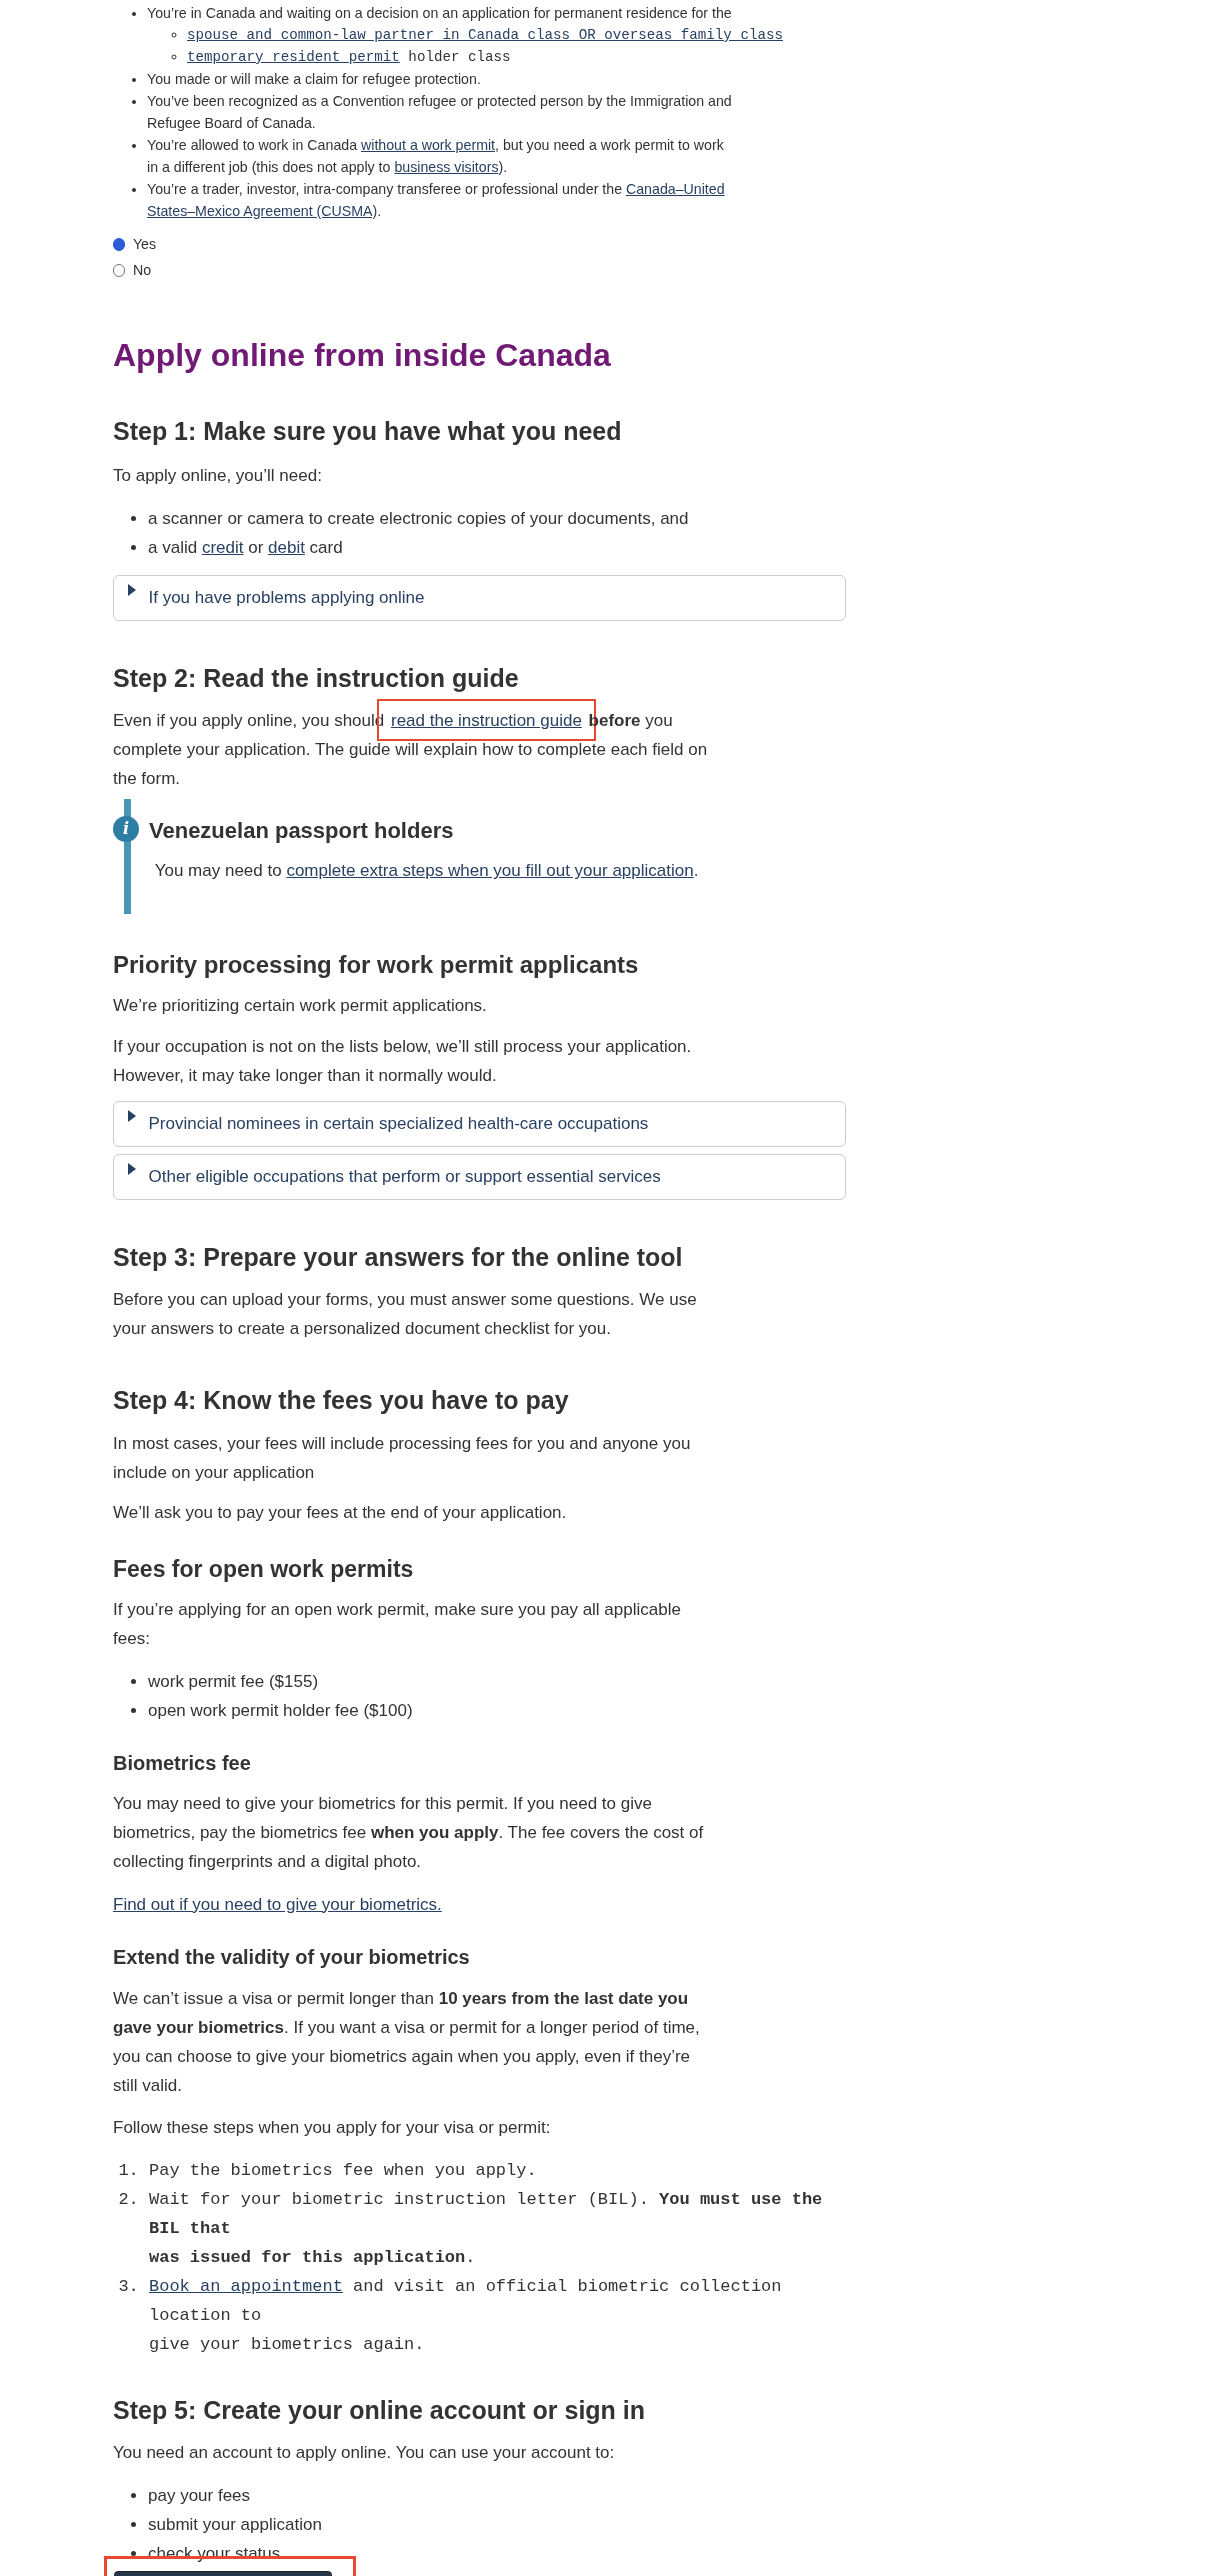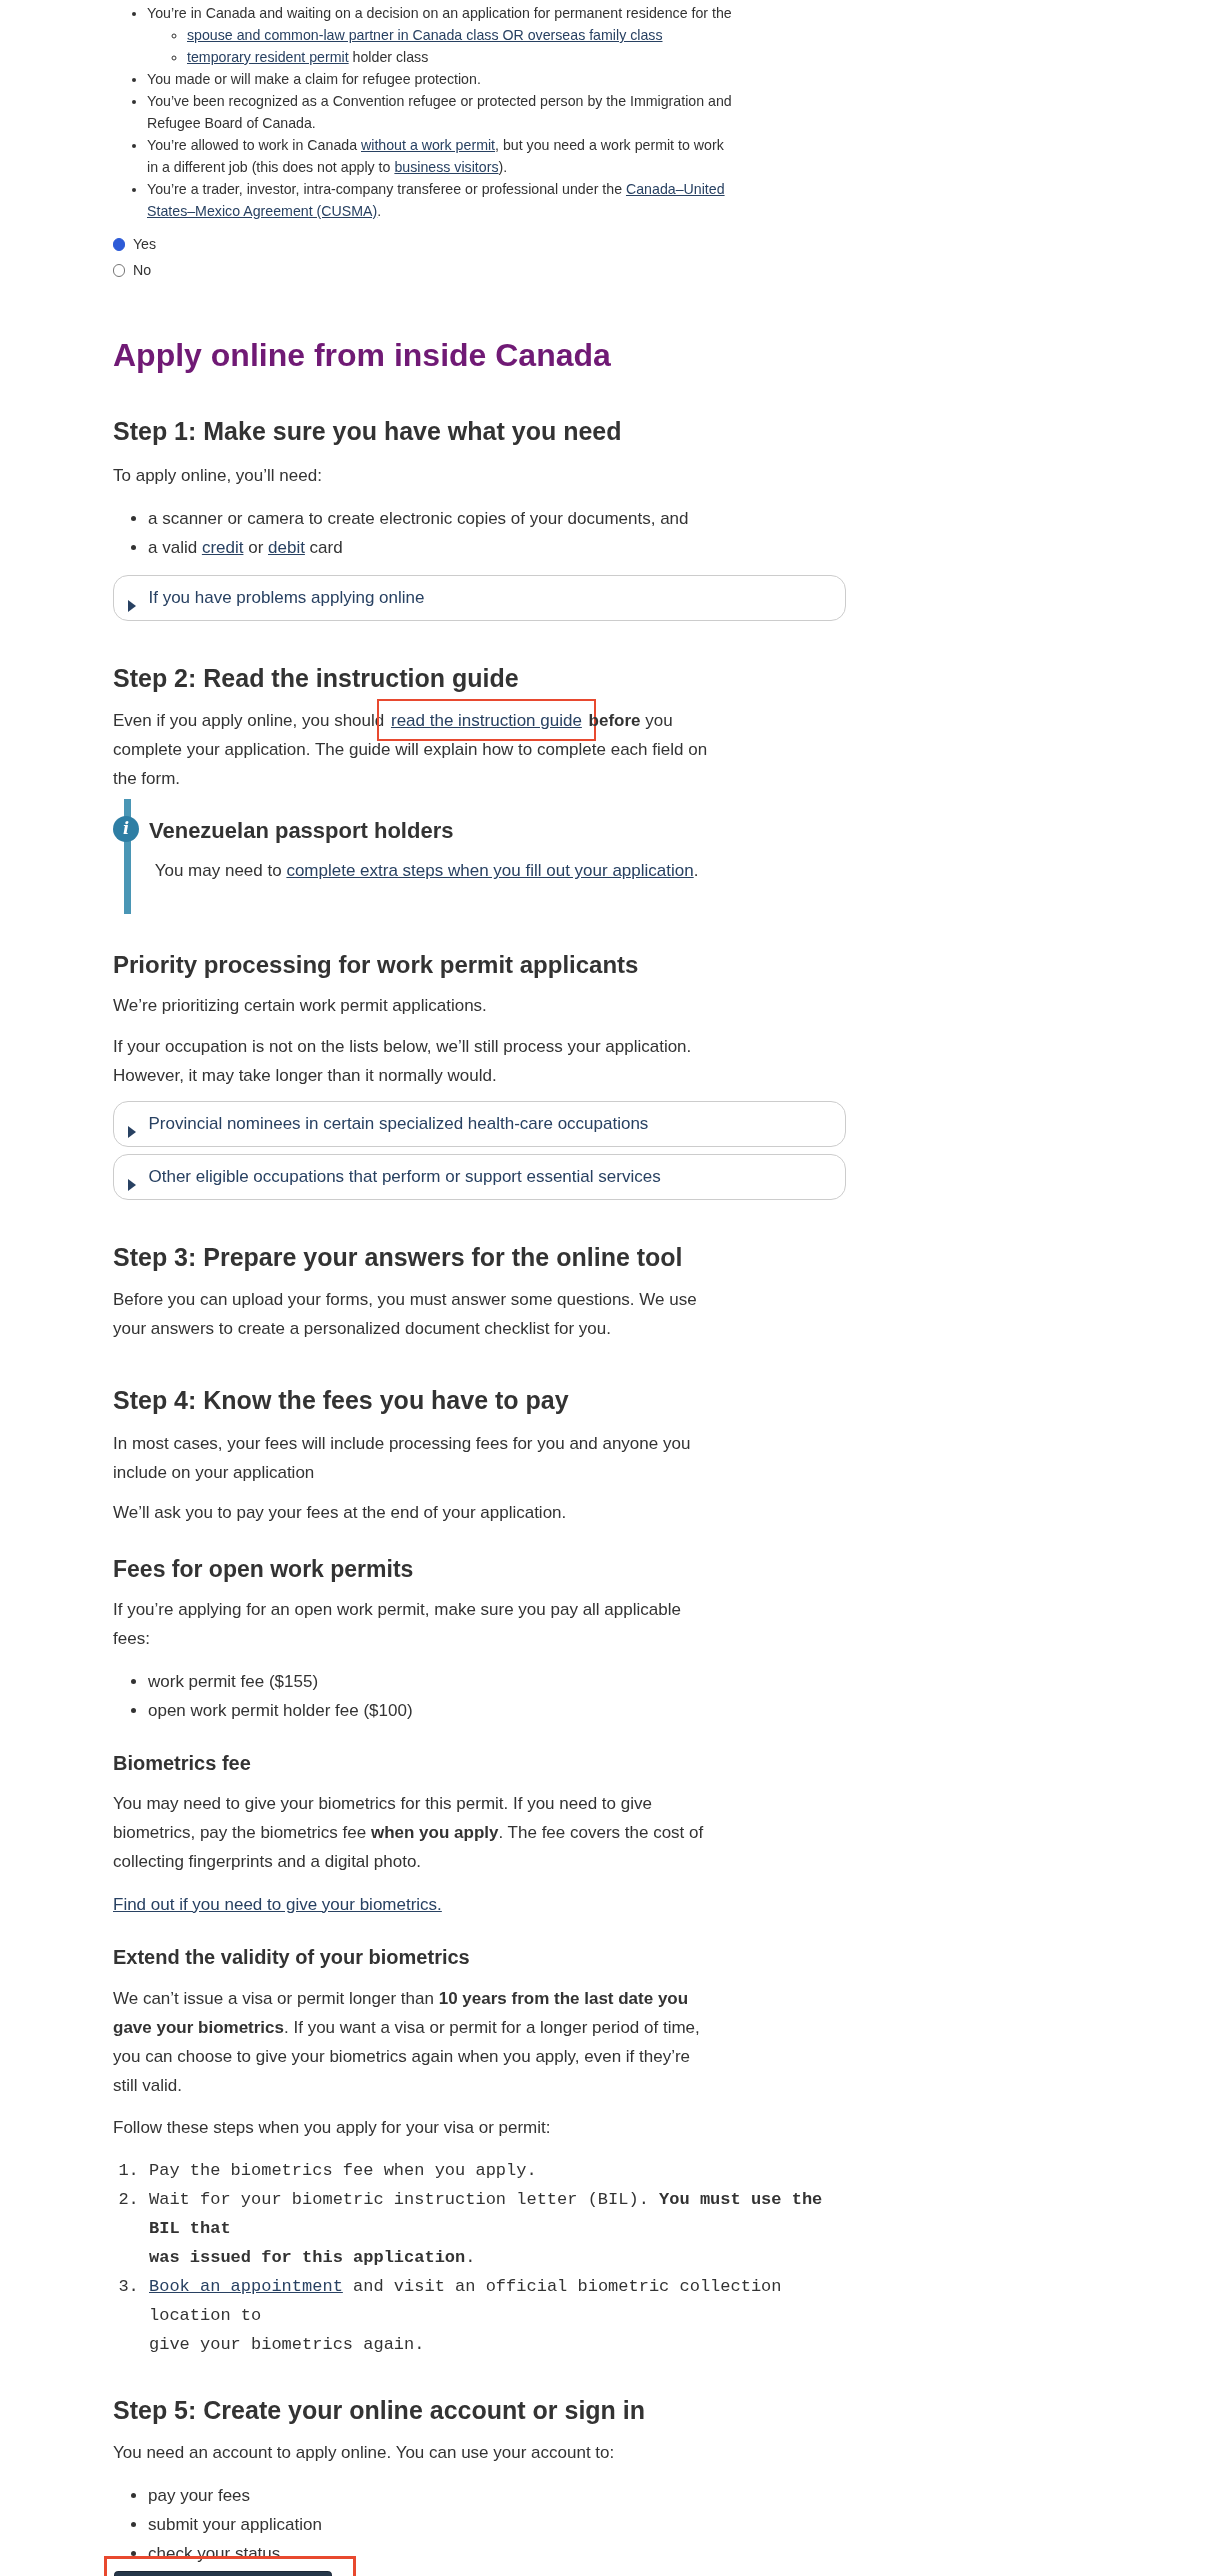--- a/index.html
+++ b/index.html
@@ -4,21 +4,21 @@
 <style>
   html,body{margin:0;padding:0;background:#fff;}
   .page{position:relative;width:977px;min-height:2576px;background:#fff;overflow:hidden;
         font-family:"Liberation Sans","DejaVu Sans",sans-serif;color:#333;padding-left:48px;}
   .content{width:733px;margin-left:65px;padding-top:1.9px;font-size:17px;line-height:29px;}
   a{color:#284162;text-decoration:underline;cursor:pointer;}
   .bold{font-weight:700;}
 
   
   ul.top-list{margin:0;padding:0 0 0 34px;font-size:14.2px;line-height:22px;list-style:disc;}
-  ul.top-list ul{list-style:circle;padding-left:40px;margin:0;}
+  ul.top-list ul{list-style:circle;padding-left:40px;margin:0;font-family:Liberation Mono, monospace;}
   ul.top-list li{margin:0;}
 
   
   .radio-group{margin-top:9.5px;}
   .radio-row{display:flex;align-items:center;height:26px;font-size:14.2px;cursor:pointer;}
   .radio{display:inline-block;width:12.3px;height:12.3px;border-radius:50%;margin-right:7.6px;box-sizing:border-box;}
   .radio.checked{background:#2D5BD7;border:0.9px solid #2D5BD7;}
   .radio.unchecked{background:#fff;border:1.4px solid #767676;}
 
   h1{font-size:32px;line-height:38px;font-weight:700;margin:53px 0 0;color:#701a75;}
@@ -27,22 +27,22 @@
   h3.sub.fees{margin-top:28.5px;font-size:23px;}
   h4.minor{font-size:20px;line-height:25px;font-weight:700;margin:26.6px 0 0;}
   p{margin:13.3px 0 0;}
   p.tight{margin-top:11.4px;}
   ul.body-list{margin:13.3px 0 0;padding-left:35px;list-style:disc;}
   ul.body-list li{margin:0;}
   ol.steps{margin:14.2px 0 0;padding-left:36px;}
   ol.steps li{margin:0;font-family:Liberation Mono, monospace;}
 
   
-  .details-box{margin-top:13.3px;border:0.9px solid #cccccc;border-radius:15px;padding:7.6px 14.2px;
-               display:flex;align-items:flex-end;cursor:pointer;background:#fff;}
+  .details-box{margin-top:13.3px;border:0.9px solid #cccccc;border-radius:6px;padding:7.6px 14.2px;
+               display:flex;align-items:flex-start;cursor:pointer;background:#fff;}
   .details-box + .details-box{margin-top:7.6px;}
   .details-box .tri{width:0;height:0;border-top:6.6px solid transparent;border-bottom:6.6px solid transparent;
                     border-left:8.5px solid #284162;display:inline-block;margin-right:12.3px;flex:0 0 auto;}
   .details-box .summary-label{color:#284162;font-size:17px;line-height:28.5px;}
   .details-box.gap{margin-top:11.4px;}
 
   
   .info-box{position:relative;margin-top:25px;padding:0 0 0 36px;}
   .info-bar{position:absolute;left:11.4px;top:-19px;bottom:-28.5px;width:6.6px;background:#4A96B5;}
   .info-icon{position:absolute;left:0;top:-1.9px;width:26px;height:26px;border-radius:50%;background:#2E7EA4;

